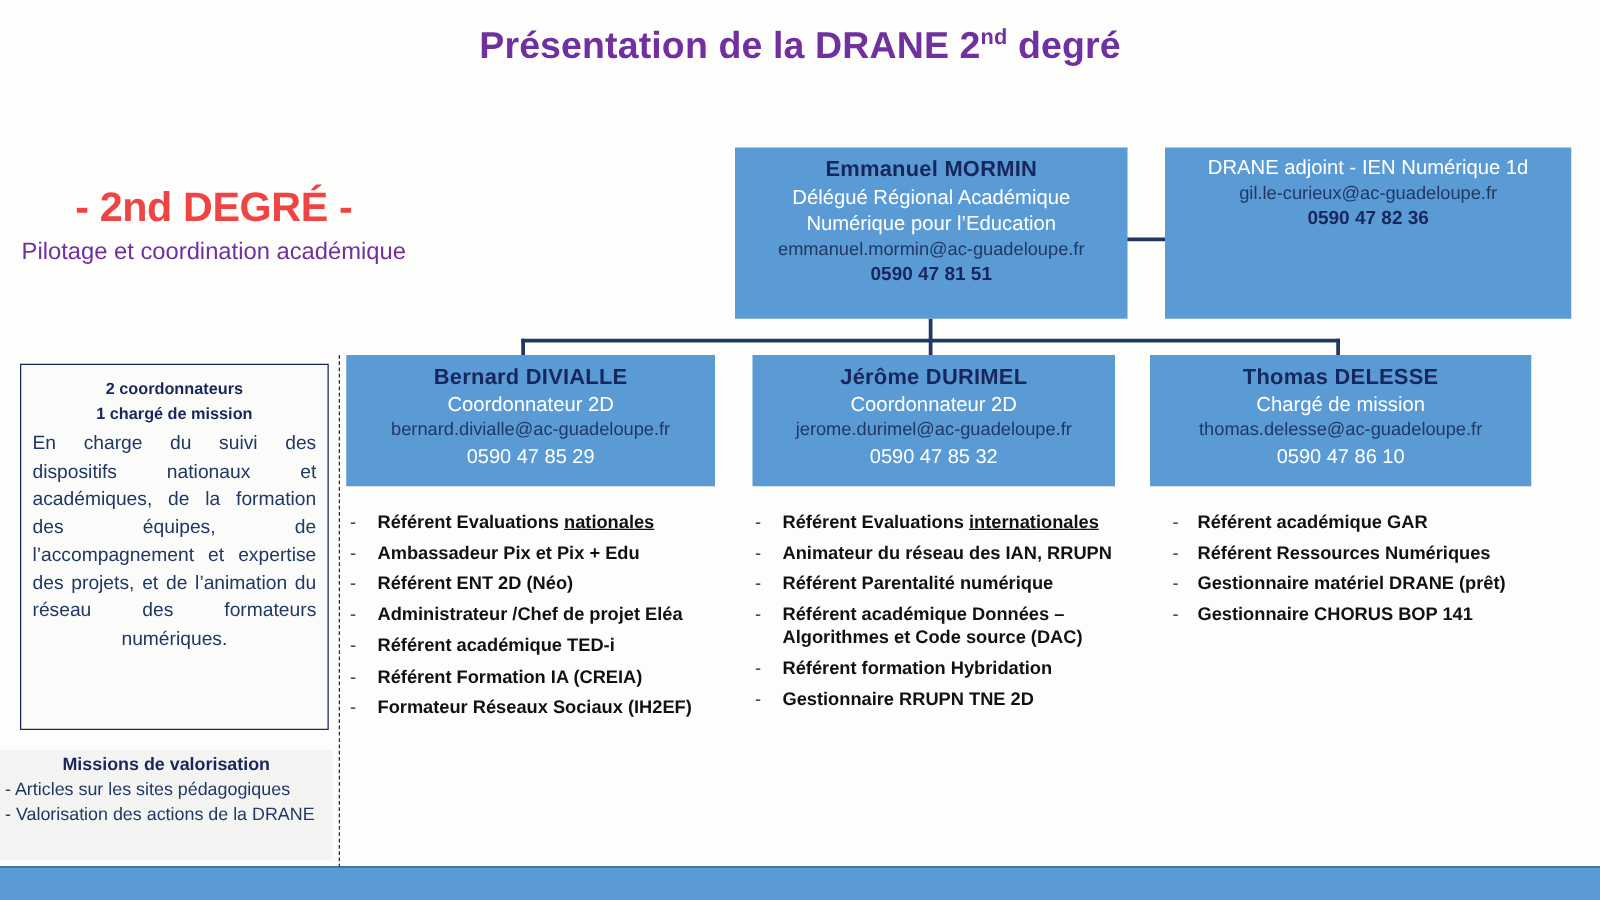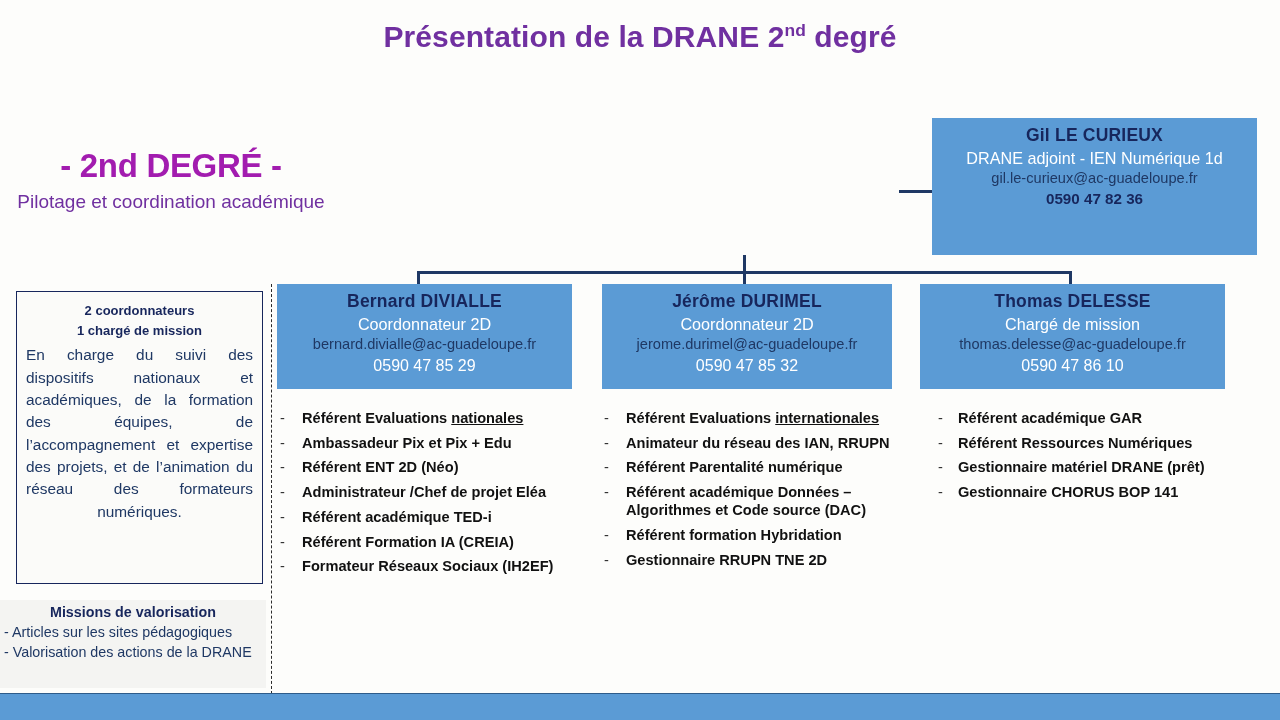--- a/index.html
+++ b/index.html
@@ -44,21 +44,21 @@
   #left-heading {
     position: absolute;
     left: 6px;
     top: 148px;
     width: 330px;
     text-align: center;
   }
   #left-heading .h-main {
     font-size: 33px;
     font-weight: 700;
-    color: #a21caf;
+    color: #ef4444;
     line-height: 1.1;
     letter-spacing: -0.3px;
   }
   #left-heading .h-sub {
     margin-top: 6px;
     font-size: 19px;
     color: #7030A0;
     line-height: 1.25;
   }
 
@@ -263,23 +263,29 @@
   <div id="dashed-separator"></div>
   <div id="bottom-band"></div>
 
   <div class="connector" id="link-top-horizontal"></div>
   <div class="connector" id="tree-stem-vertical"></div>
   <div class="connector" id="tree-bar-horizontal"></div>
   <div class="connector" id="tree-drop-left"></div>
   <div class="connector" id="tree-drop-middle"></div>
   <div class="connector" id="tree-drop-right"></div>
 
+  <div class="person-card" id="card-mormin">
+    <div class="p-name">Emmanuel  MORMIN</div>
+    <div class="p-role">Délégué Régional Académique</div>
+    <div class="p-role">Numérique pour l’Education</div>
+    <div class="p-email">emmanuel.mormin@ac-guadeloupe.fr</div>
+    <div class="p-phone">0590 47 81 51</div>
+  </div>
 
   <div class="person-card" id="card-lecurieux">
-    <div class="p-name">Gil LE CURIEUX</div>
     <div class="p-role">DRANE adjoint - IEN Numérique 1d</div>
     <div class="p-email">gil.le-curieux@ac-guadeloupe.fr</div>
     <div class="p-phone">0590 47 82 36</div>
   </div>
 
   <div class="person-card" id="card-divialle">
     <div class="p-name">Bernard  DIVIALLE</div>
     <div class="p-role">Coordonnateur  2D</div>
     <div class="p-email">bernard.divialle@ac-guadeloupe.fr</div>
     <div class="p-phone light">0590 47 85 29</div>

